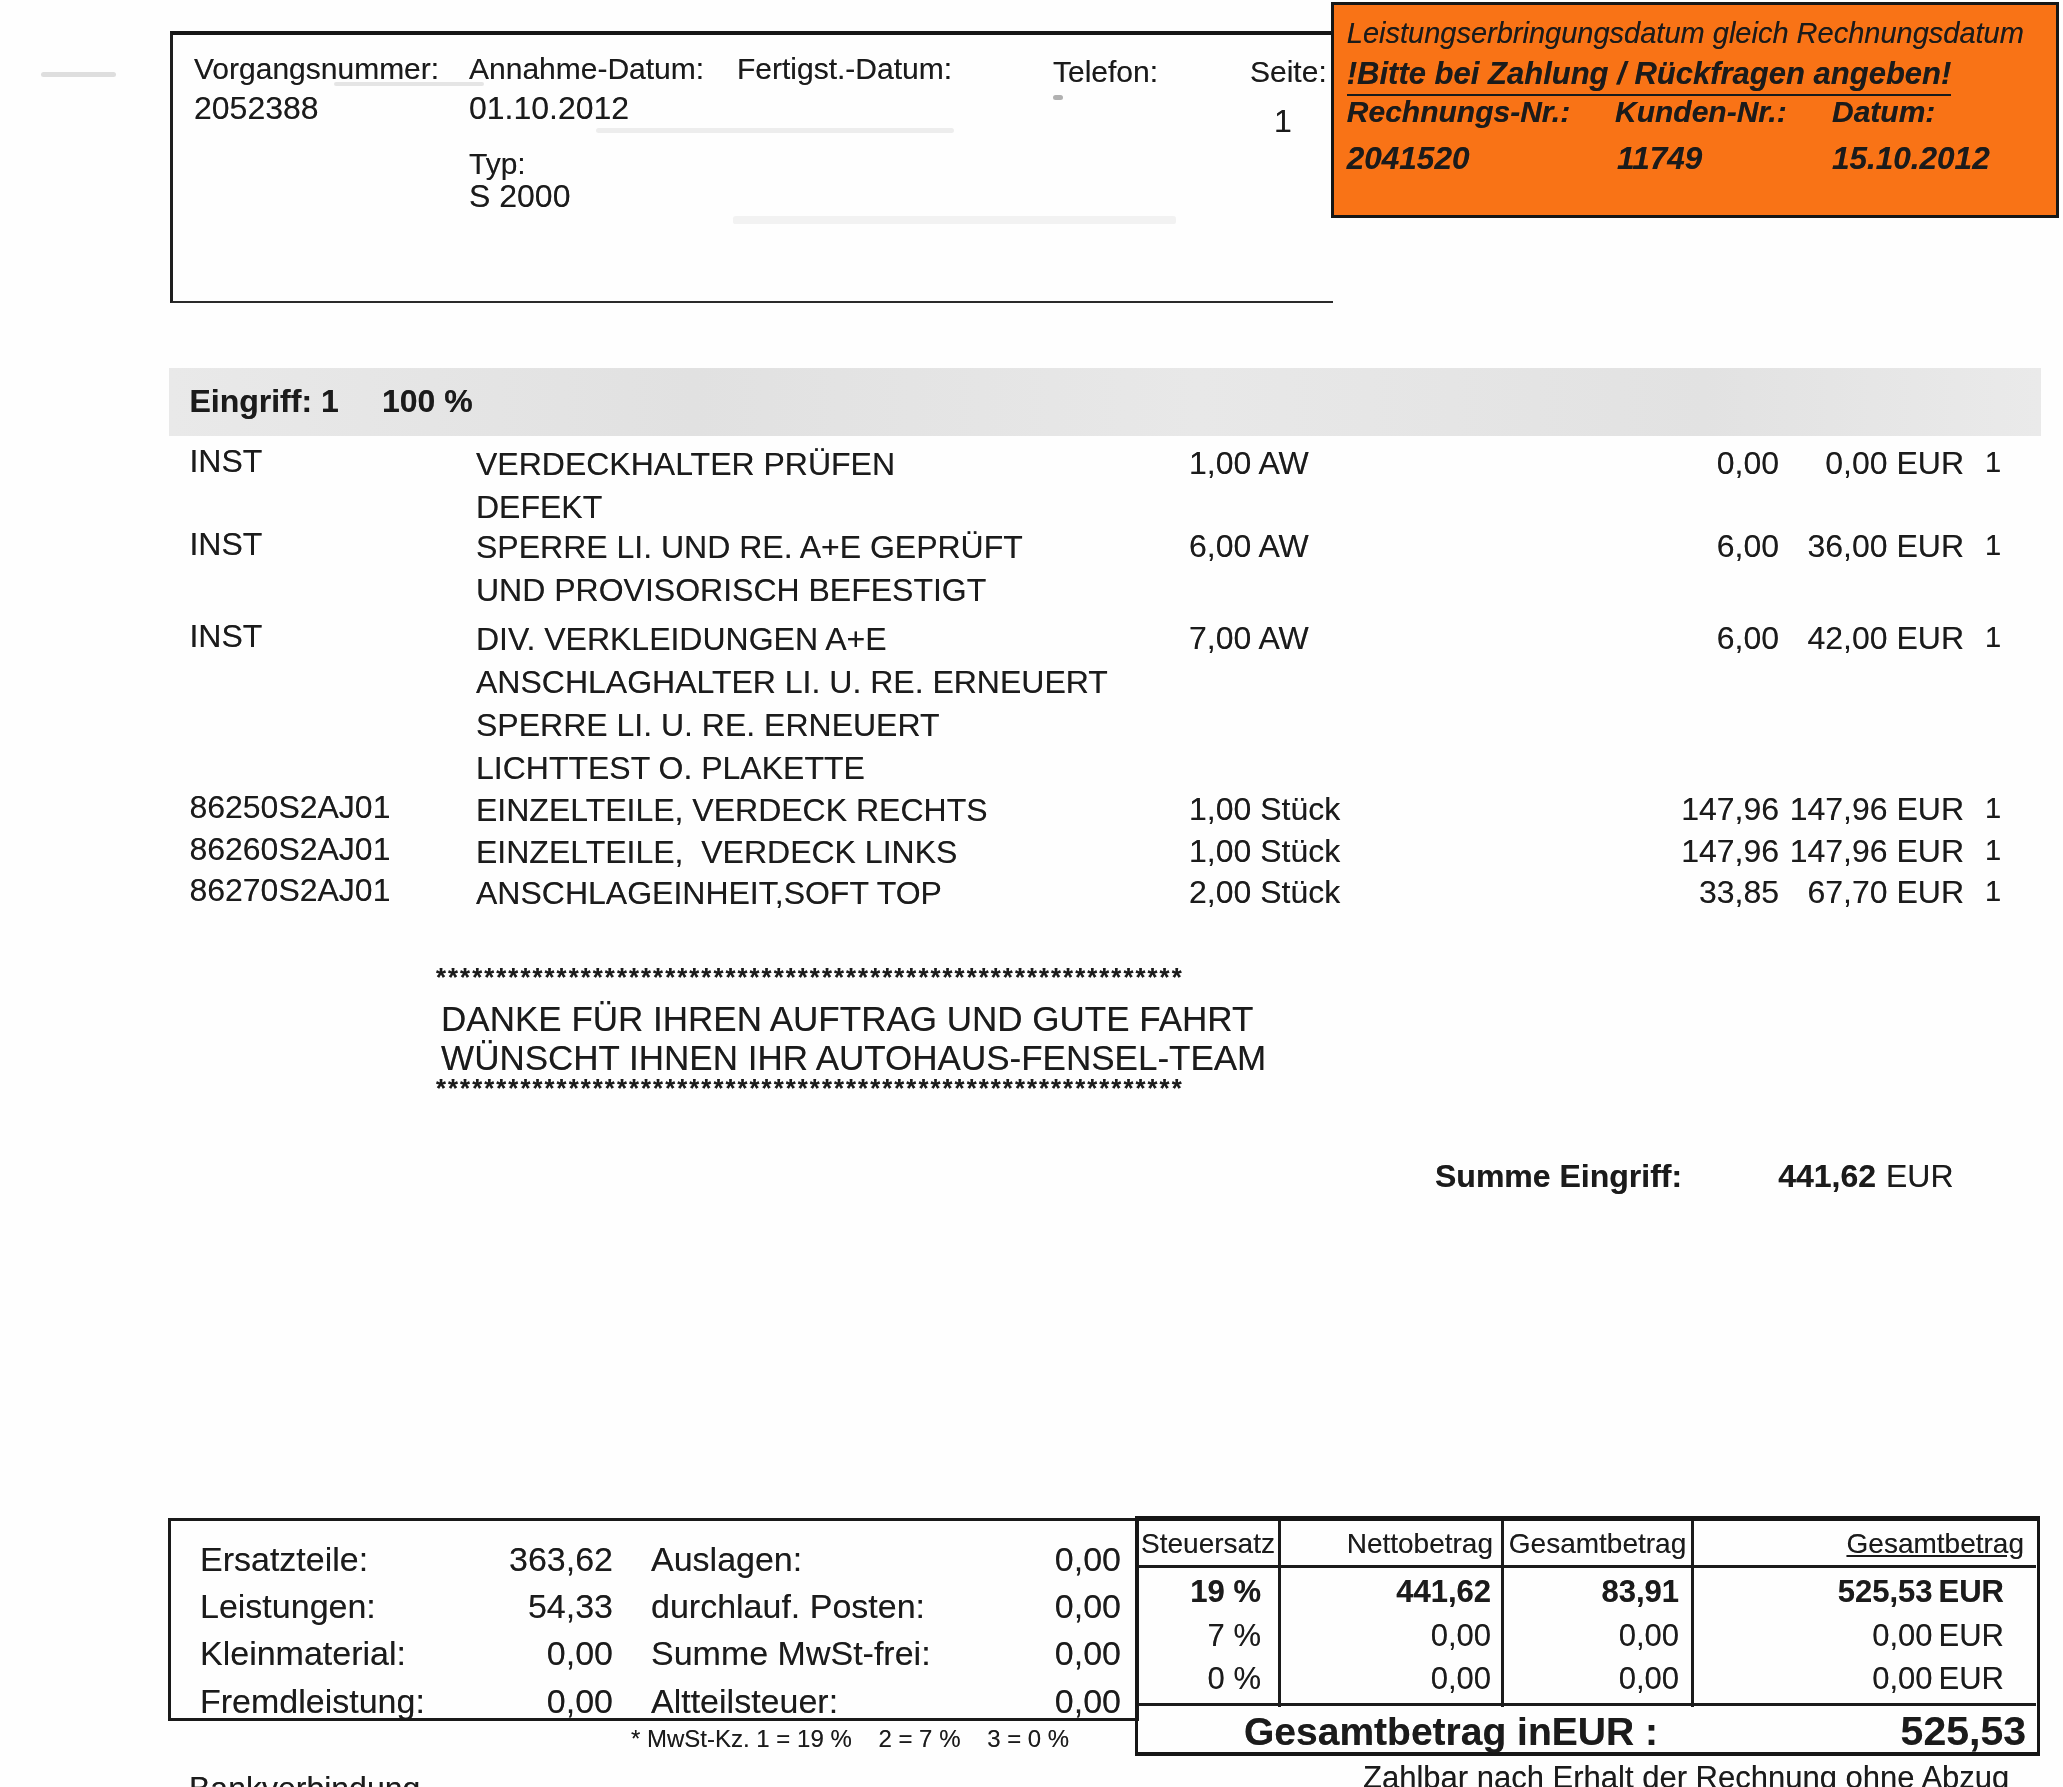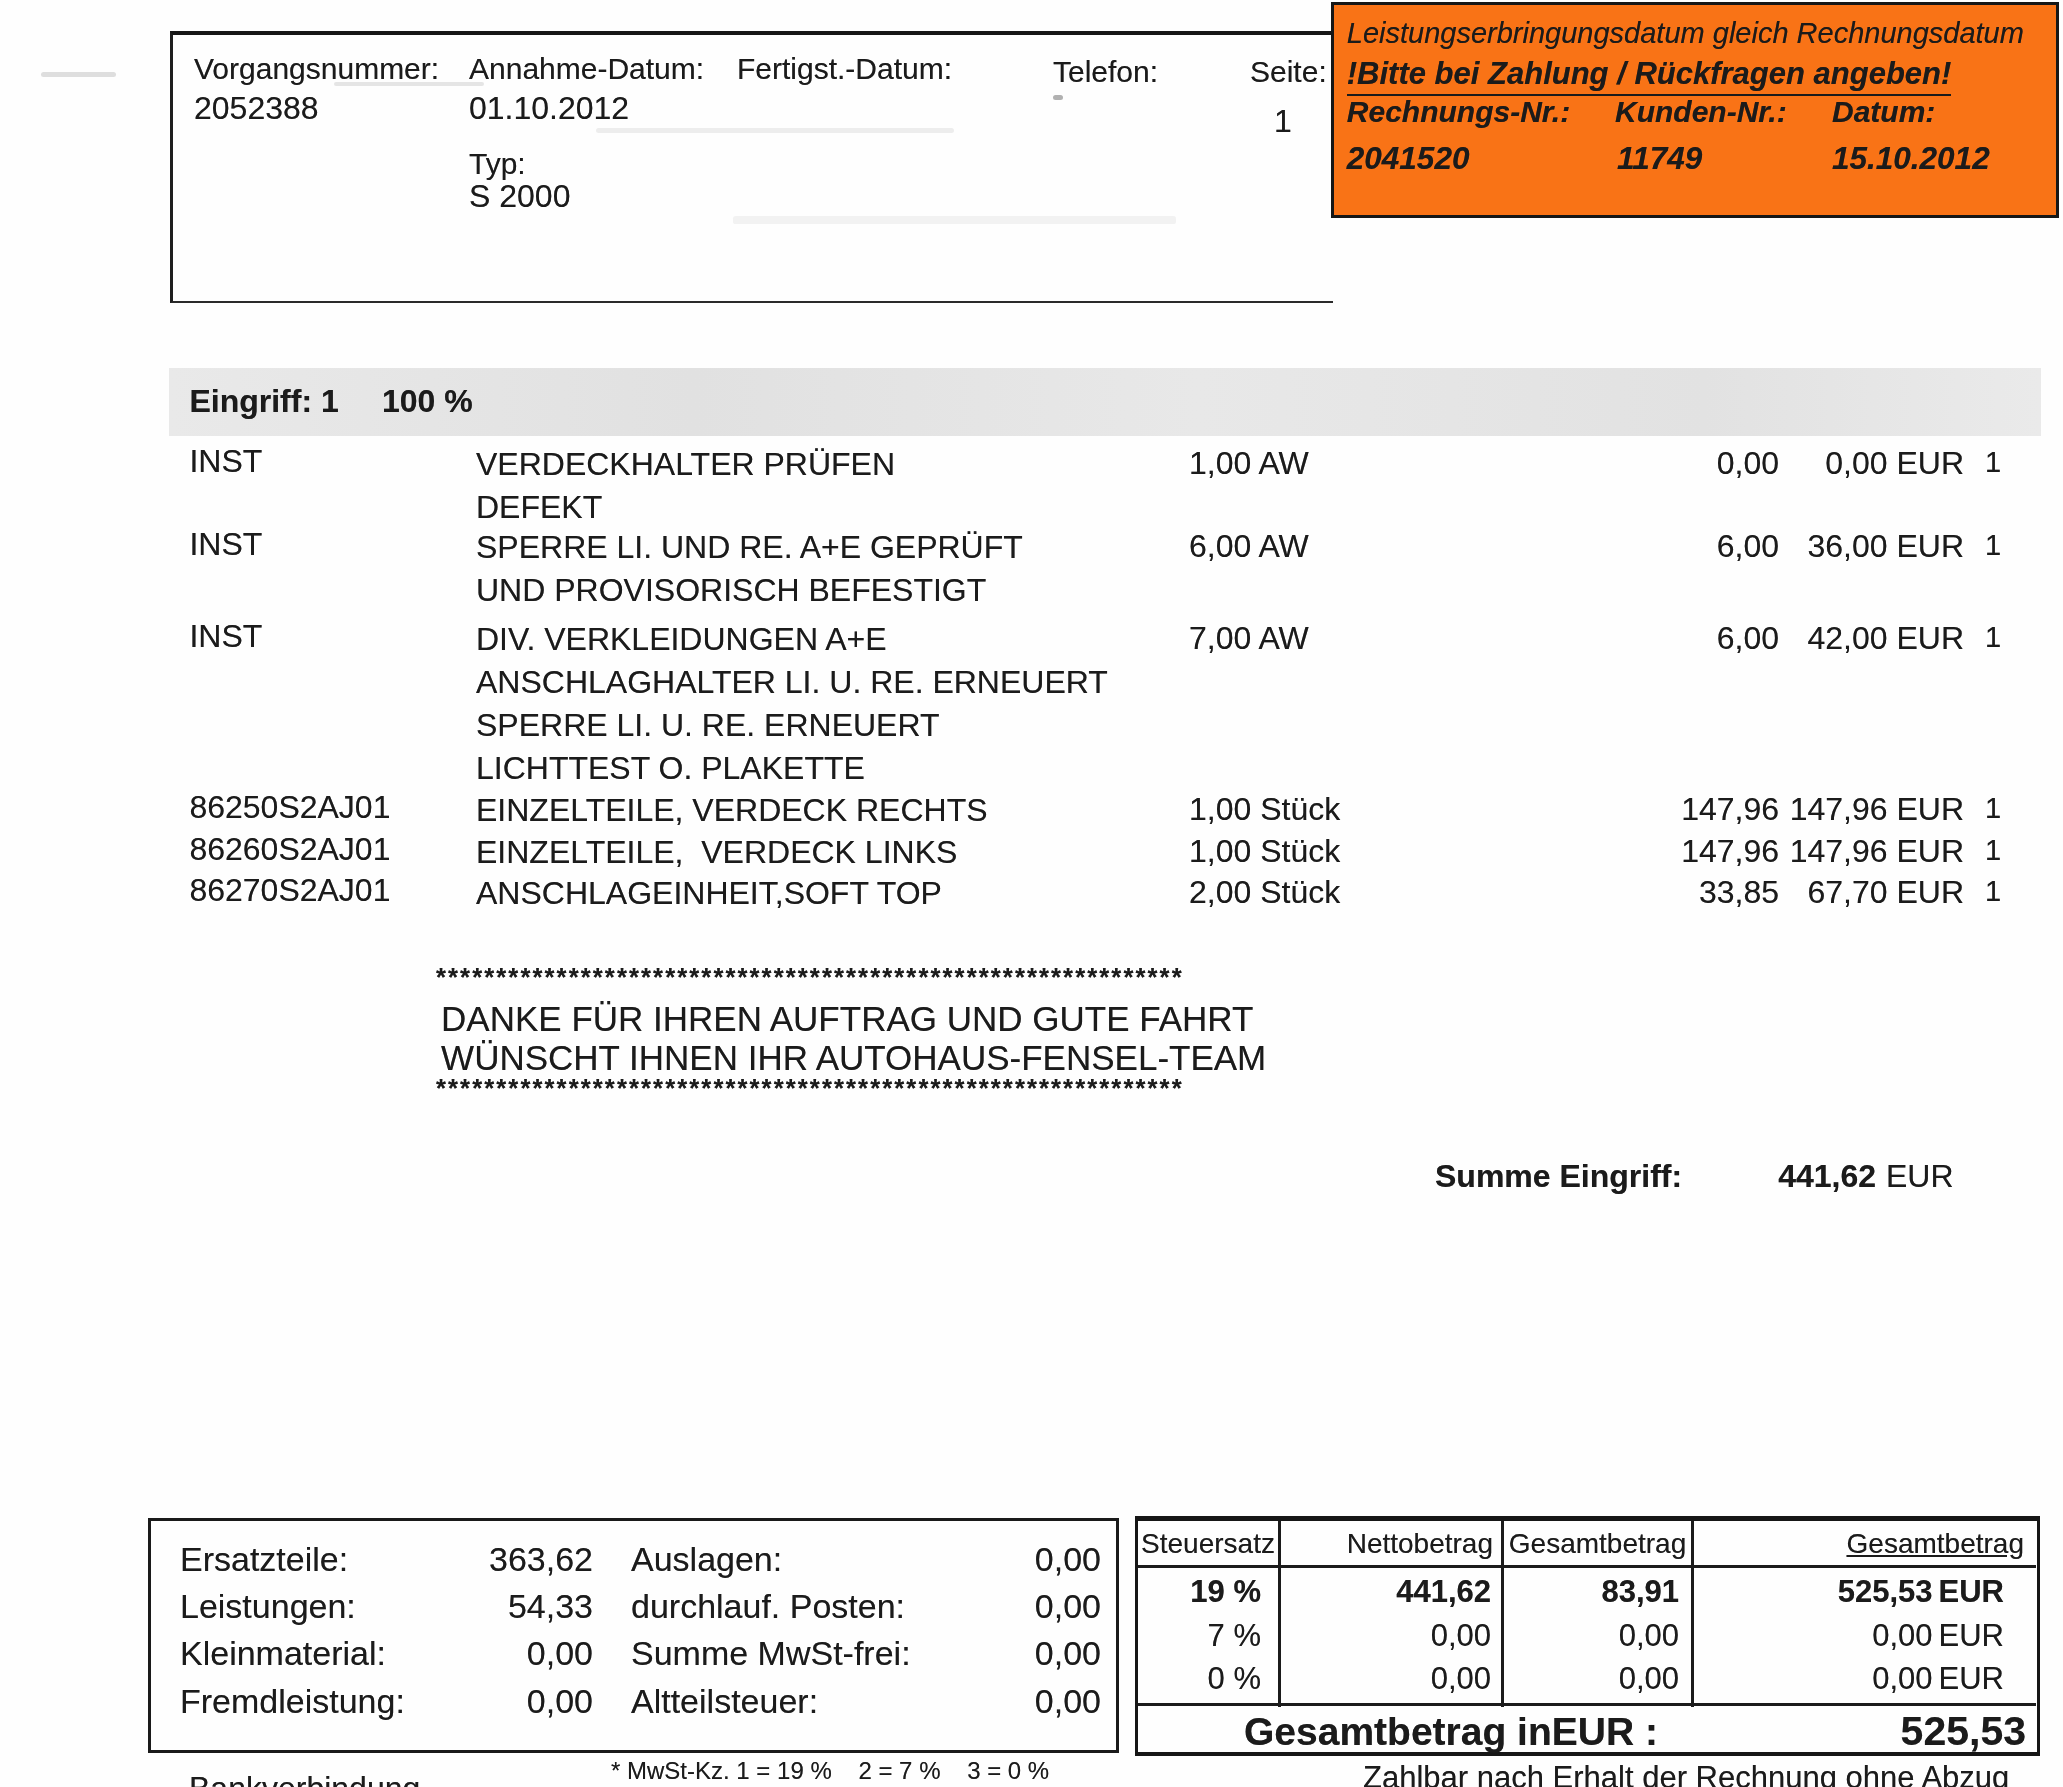--- a/index.html
+++ b/index.html
@@ -51,28 +51,28 @@
   .msg .stars{position:absolute;left:0;font-size:25.6px;letter-spacing:2.1px;white-space:nowrap;font-weight:bold;}
   .msg .l1{position:absolute;left:5.1px;top:36px;font-size:35px;white-space:nowrap;}
   .msg .l2{position:absolute;left:5.1px;top:75px;font-size:35px;white-space:nowrap;}
   .stars2{top:111px;}
   
   .sumline{left:1435px;top:1158px;width:596px;height:43px;}
   .sumline .sl{position:absolute;left:0;font-size:32px;font-weight:bold;white-space:nowrap;}
   .sumline .sv{position:absolute;left:307px;width:134px;text-align:right;font-size:32px;font-weight:bold;}
   .sumline .sc{position:absolute;left:451px;font-size:32px;}
   
-  .totals{left:148px;top:1518px;width:971px;height:235px;
+  .totals{left:168px;top:1518px;width:971px;height:203px;
     border:3.4px solid #1a1a1a;box-sizing:border-box;}
   .totals .tl{position:absolute;left:29px;font-size:34px;white-space:nowrap;}
   .totals .tv1{position:absolute;left:252px;width:190px;text-align:right;font-size:34px;}
   .totals .tr{position:absolute;left:480px;font-size:34px;white-space:nowrap;}
   .totals .tv2{position:absolute;left:763px;width:187px;text-align:right;font-size:34px;}
   .ty1{top:19px;} .ty2{top:66px;} .ty3{top:113px;} .ty4{top:161px;}
-  .totals .mwst{position:absolute;left:460px;top:204px;font-size:24px;white-space:pre;margin-top:32px;}
+  .totals .mwst{position:absolute;left:460px;top:204px;font-size:24px;white-space:pre;}
   
   .taxtab{left:1135px;top:1516px;width:905px;height:240px;
     border:3.4px solid #161616;border-top-width:5.1px;border-bottom-width:4.3px;box-sizing:border-box;}
   .taxtab .vline{position:absolute;top:0;width:3.4px;height:186px;background:#1b1b1b;}
   .v1{left:140px;} .v2{left:363px;} .v3{left:553px;}
   .taxtab .hline{position:absolute;left:0;width:898px;height:3.4px;background:#1b1b1b;}
   .h1{top:44px;} .h2{top:182px;}
   .taxtab .hc{position:absolute;top:6.8px;font-size:28px;white-space:nowrap;}
   .hc1{left:0;width:140px;text-align:center;}
   .hc2{left:140px;width:215px;text-align:right;}

